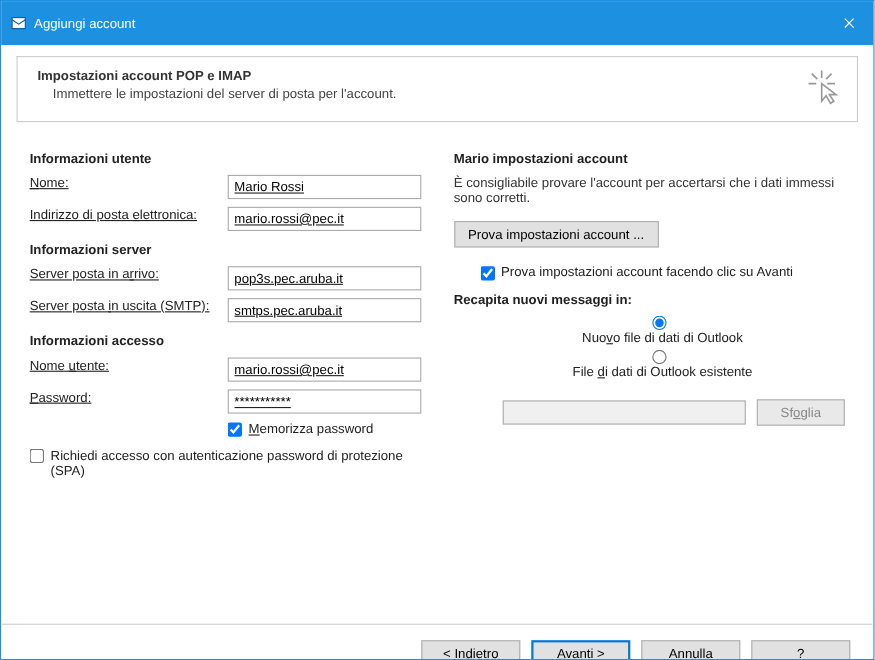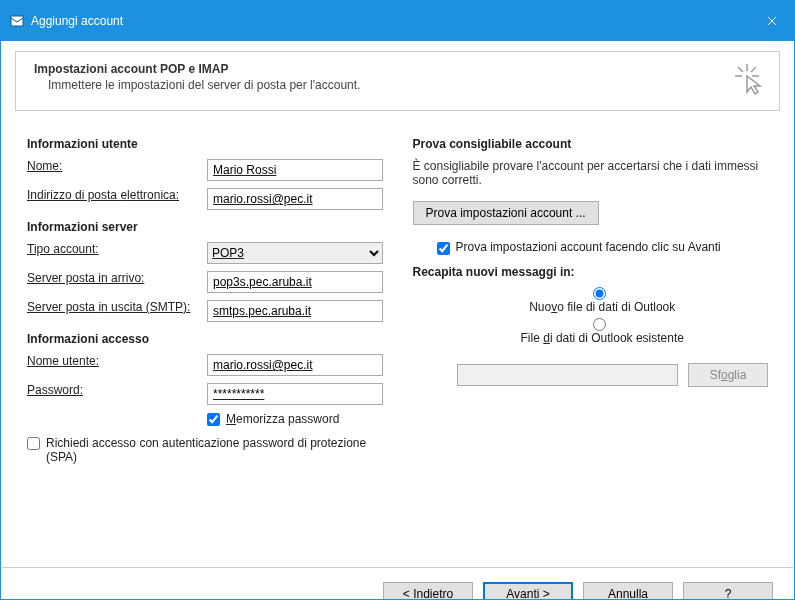--- a/index.html
+++ b/index.html
@@ -88,24 +88,20 @@
         <label><span class="u">N</span>ome:</label>
         <input type="text" value="Mario Rossi" style="">
       </div>
       <div class="row">
         <label>Indirizzo di posta <span class="u">e</span>lettronica:</label>
         <input type="text" value="mario.rossi@pec.it" style="">
       </div>
 
       <div class="section-title" style="margin-top:10px;">Informazioni server</div>
       <div class="row">
-        <label><span class="u">T</span>ipo account:</label>
-        <select><option>POP3</option></select>
-      </div>
-      <div class="row">
         <label>Server posta in a<span class="u">r</span>rivo:</label>
         <input type="text" value="pop3s.pec.aruba.it" style="">
       </div>
       <div class="row">
         <label>Server posta <span class="u">i</span>n uscita (SMTP):</label>
         <input type="text" value="smtps.pec.aruba.it" style="">
       </div>
 
       <div class="section-title" style="margin-top:10px;">Informazioni accesso</div>
       <div class="row">
@@ -120,21 +116,21 @@
         <input type="checkbox" checked="" style="">
         <label><span class="u">M</span>emorizza password</label>
       </div>
       <div class="spa-row">
         <input type="checkbox" style="">
         <label>Richiedi accesso con autenticazione password di protezione (SPA)</label>
       </div>
     </div>
 
     <div class="col">
-      <div class="section-title">Prova consigliabile account</div>
+      <div class="section-title">Mario impostazioni account</div>
       <div class="desc">È consigliabile provare l'account per accertarsi che i dati immessi sono corretti.</div>
       <button class="btn test-btn">Prova impostazioni account ...</button>
       <div class="check-multi">
         <input type="checkbox" checked="" style="">
         <label>Prova impostazioni account facendo clic su Avanti</label>
       </div>
       <div class="section-title">Recapita nuovi messaggi in:</div>
       <div class="radio-row">
         <input type="radio" name="deliver" checked="" style="">
         <label>Nuo<span class="u">v</span>o file di dati di Outlook</label>

